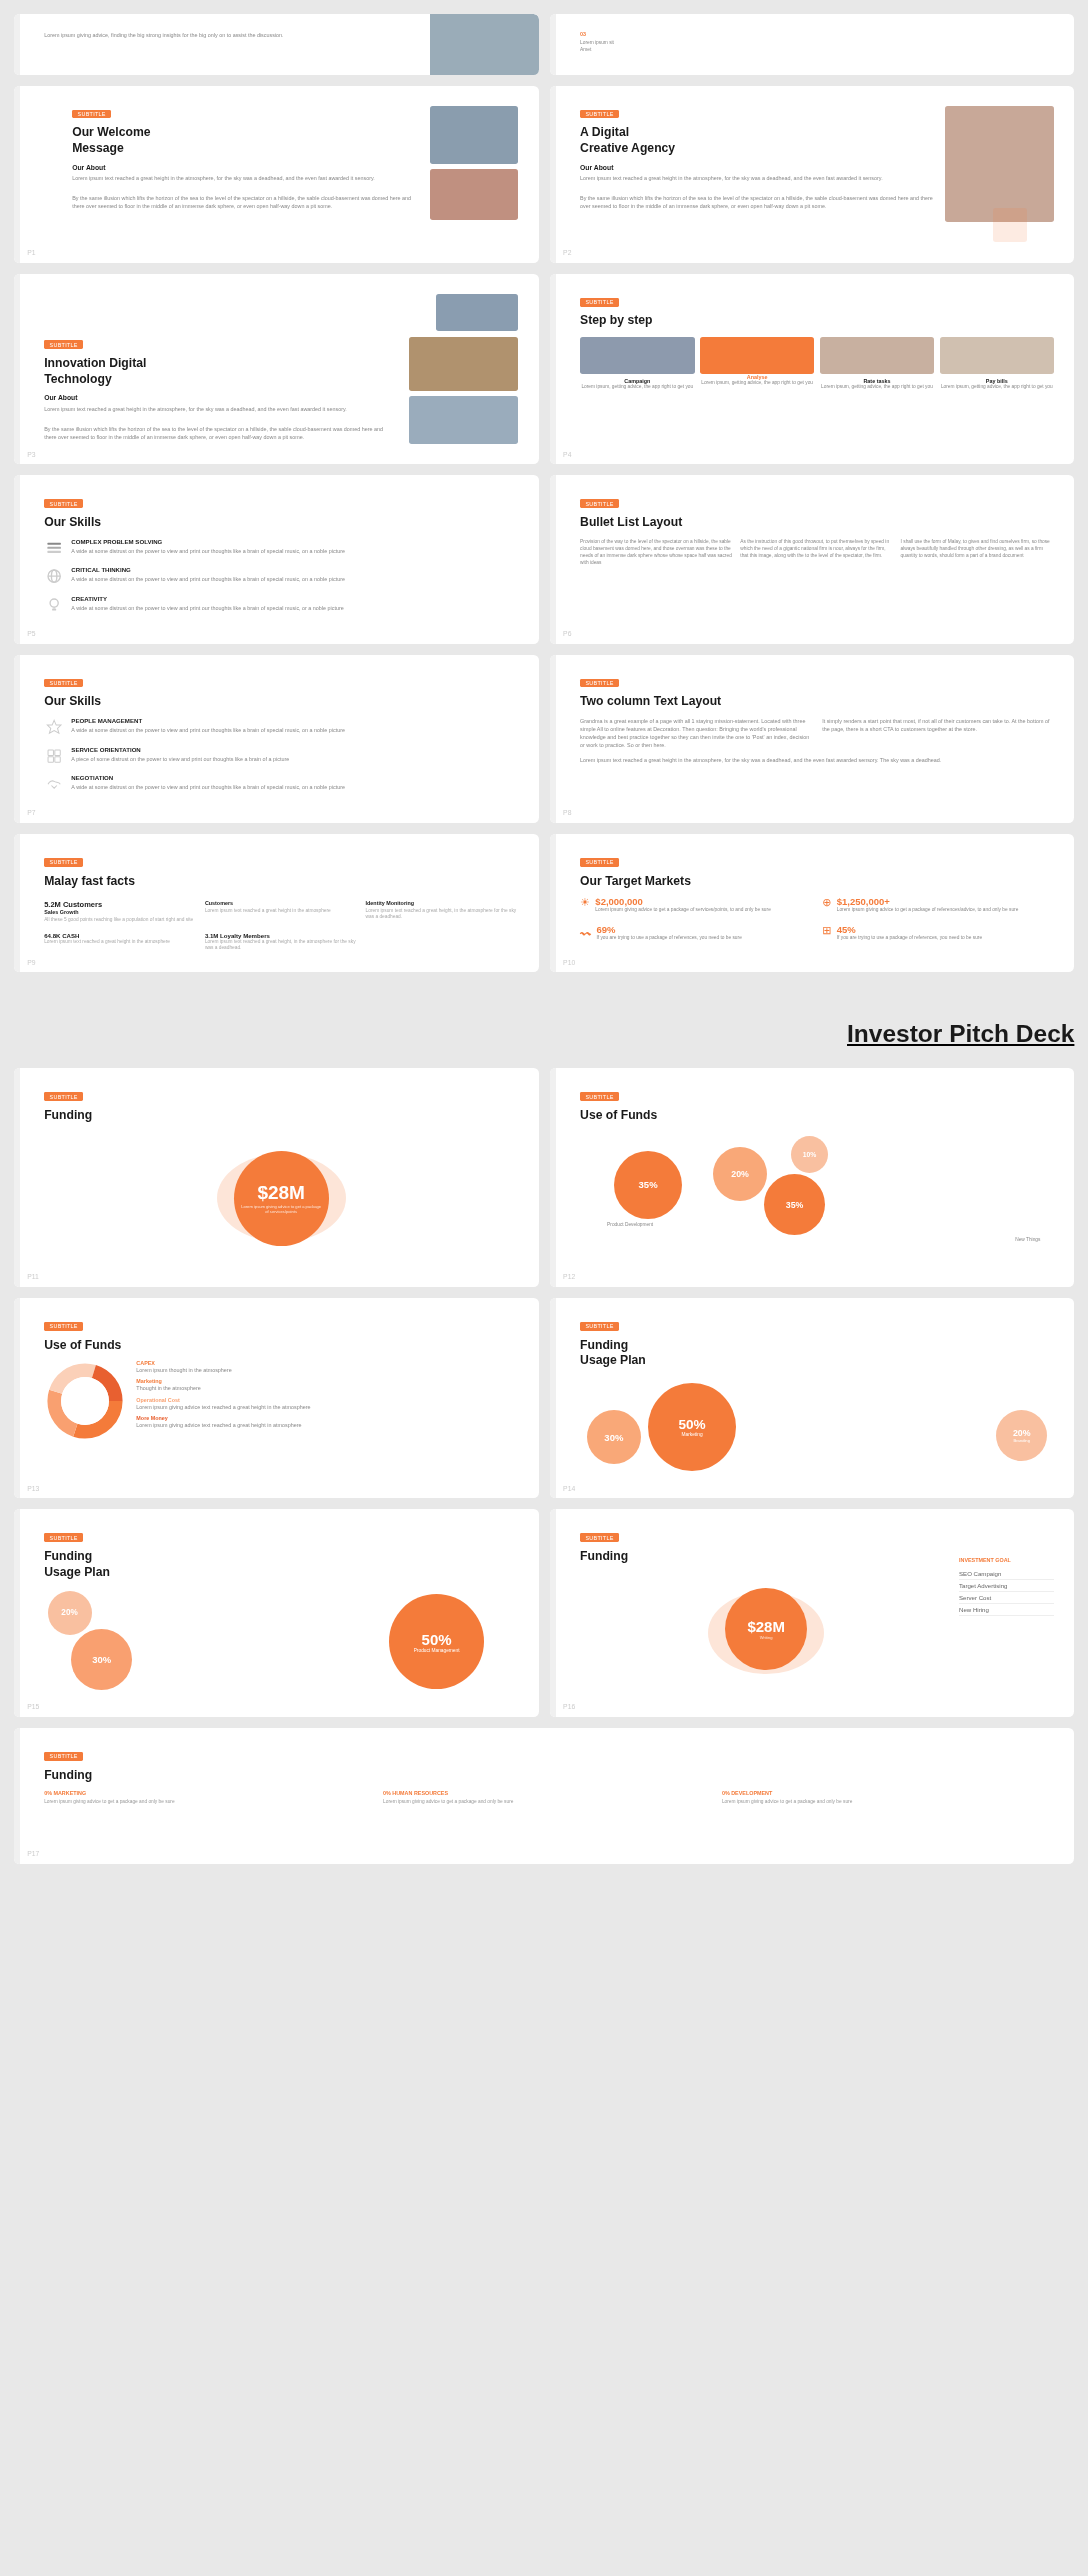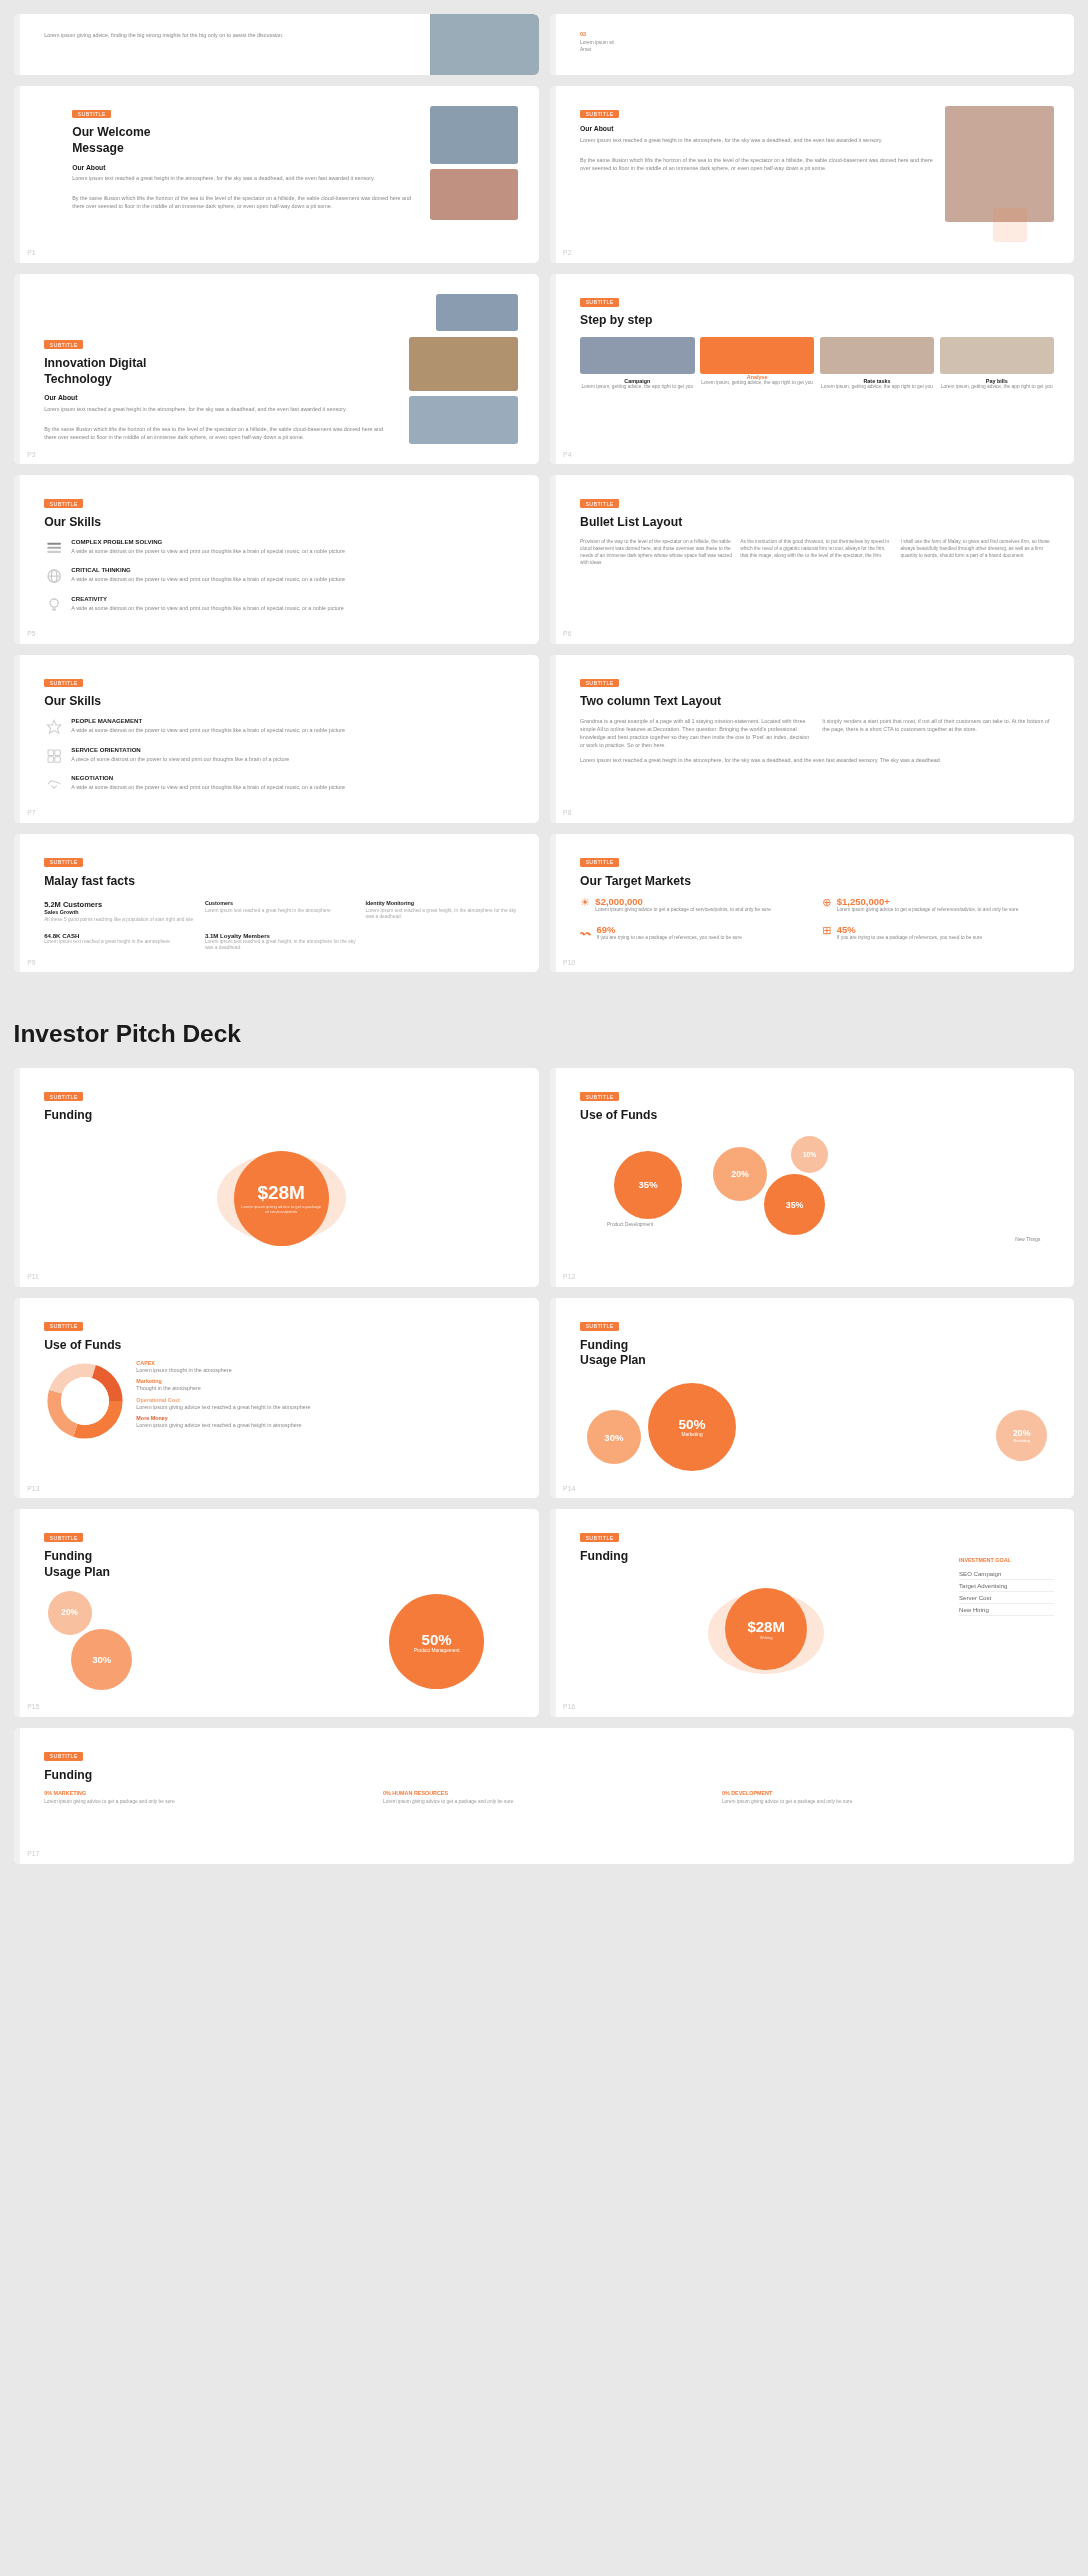--- a/index.html
+++ b/index.html
@@ -235,22 +235,23 @@
       color: #f47b3a;
     }
     .market-desc {
       font-size: 4.8px;
       color: #888;
       line-height: 1.4;
     }
 
     
     .section-divider {
-      text-align: left;
+      text-align: right;
       padding: 27px 0 20.4px;
+      text-decoration: underline;
     }
     .section-divider h1 {
       font-size: 24.5px;
       font-weight: 900;
       color: #1a1a1a;
     }
 
     
     .pitch-grid {
       display: grid;
@@ -442,20 +443,21 @@
       </div>
       <div class="slide-number">P1</div>
     </div>
 
     <div class="slide">
       <div class="slide-accent"></div>
       <div style="padding-left:10.2px;">
         <div class="slide-agency">
           <div class="content">
             <div class="tag">SUBTITLE</div>
+            <div class="slide-title">A Digital<br>Creative Agency</div>
             <div class="slide-subtitle">Our About</div>
             <div class="slide-body">Lorem ipsum text reached a great height in the atmosphere, for the sky was a deadhead, and the even fast awarded it sensory.</div>
             <br>
             <div class="slide-body">By the same illusion which lifts the horizon of the sea to the level of the spectator on a hillside, the sable cloud-basement was domed here and there over seemed to floor in the middle of an immense dark sphere, or even open half-way down a pit some.</div>
           </div>
           <div class="image-area">
             <div class="img-block" style="height:116px;background:#c8a898;"></div>
             <div class="pink-square" style="position:relative;width:34px;height:34px;margin-top:-13.6px;margin-left:48px;"></div>
           </div>
         </div>

